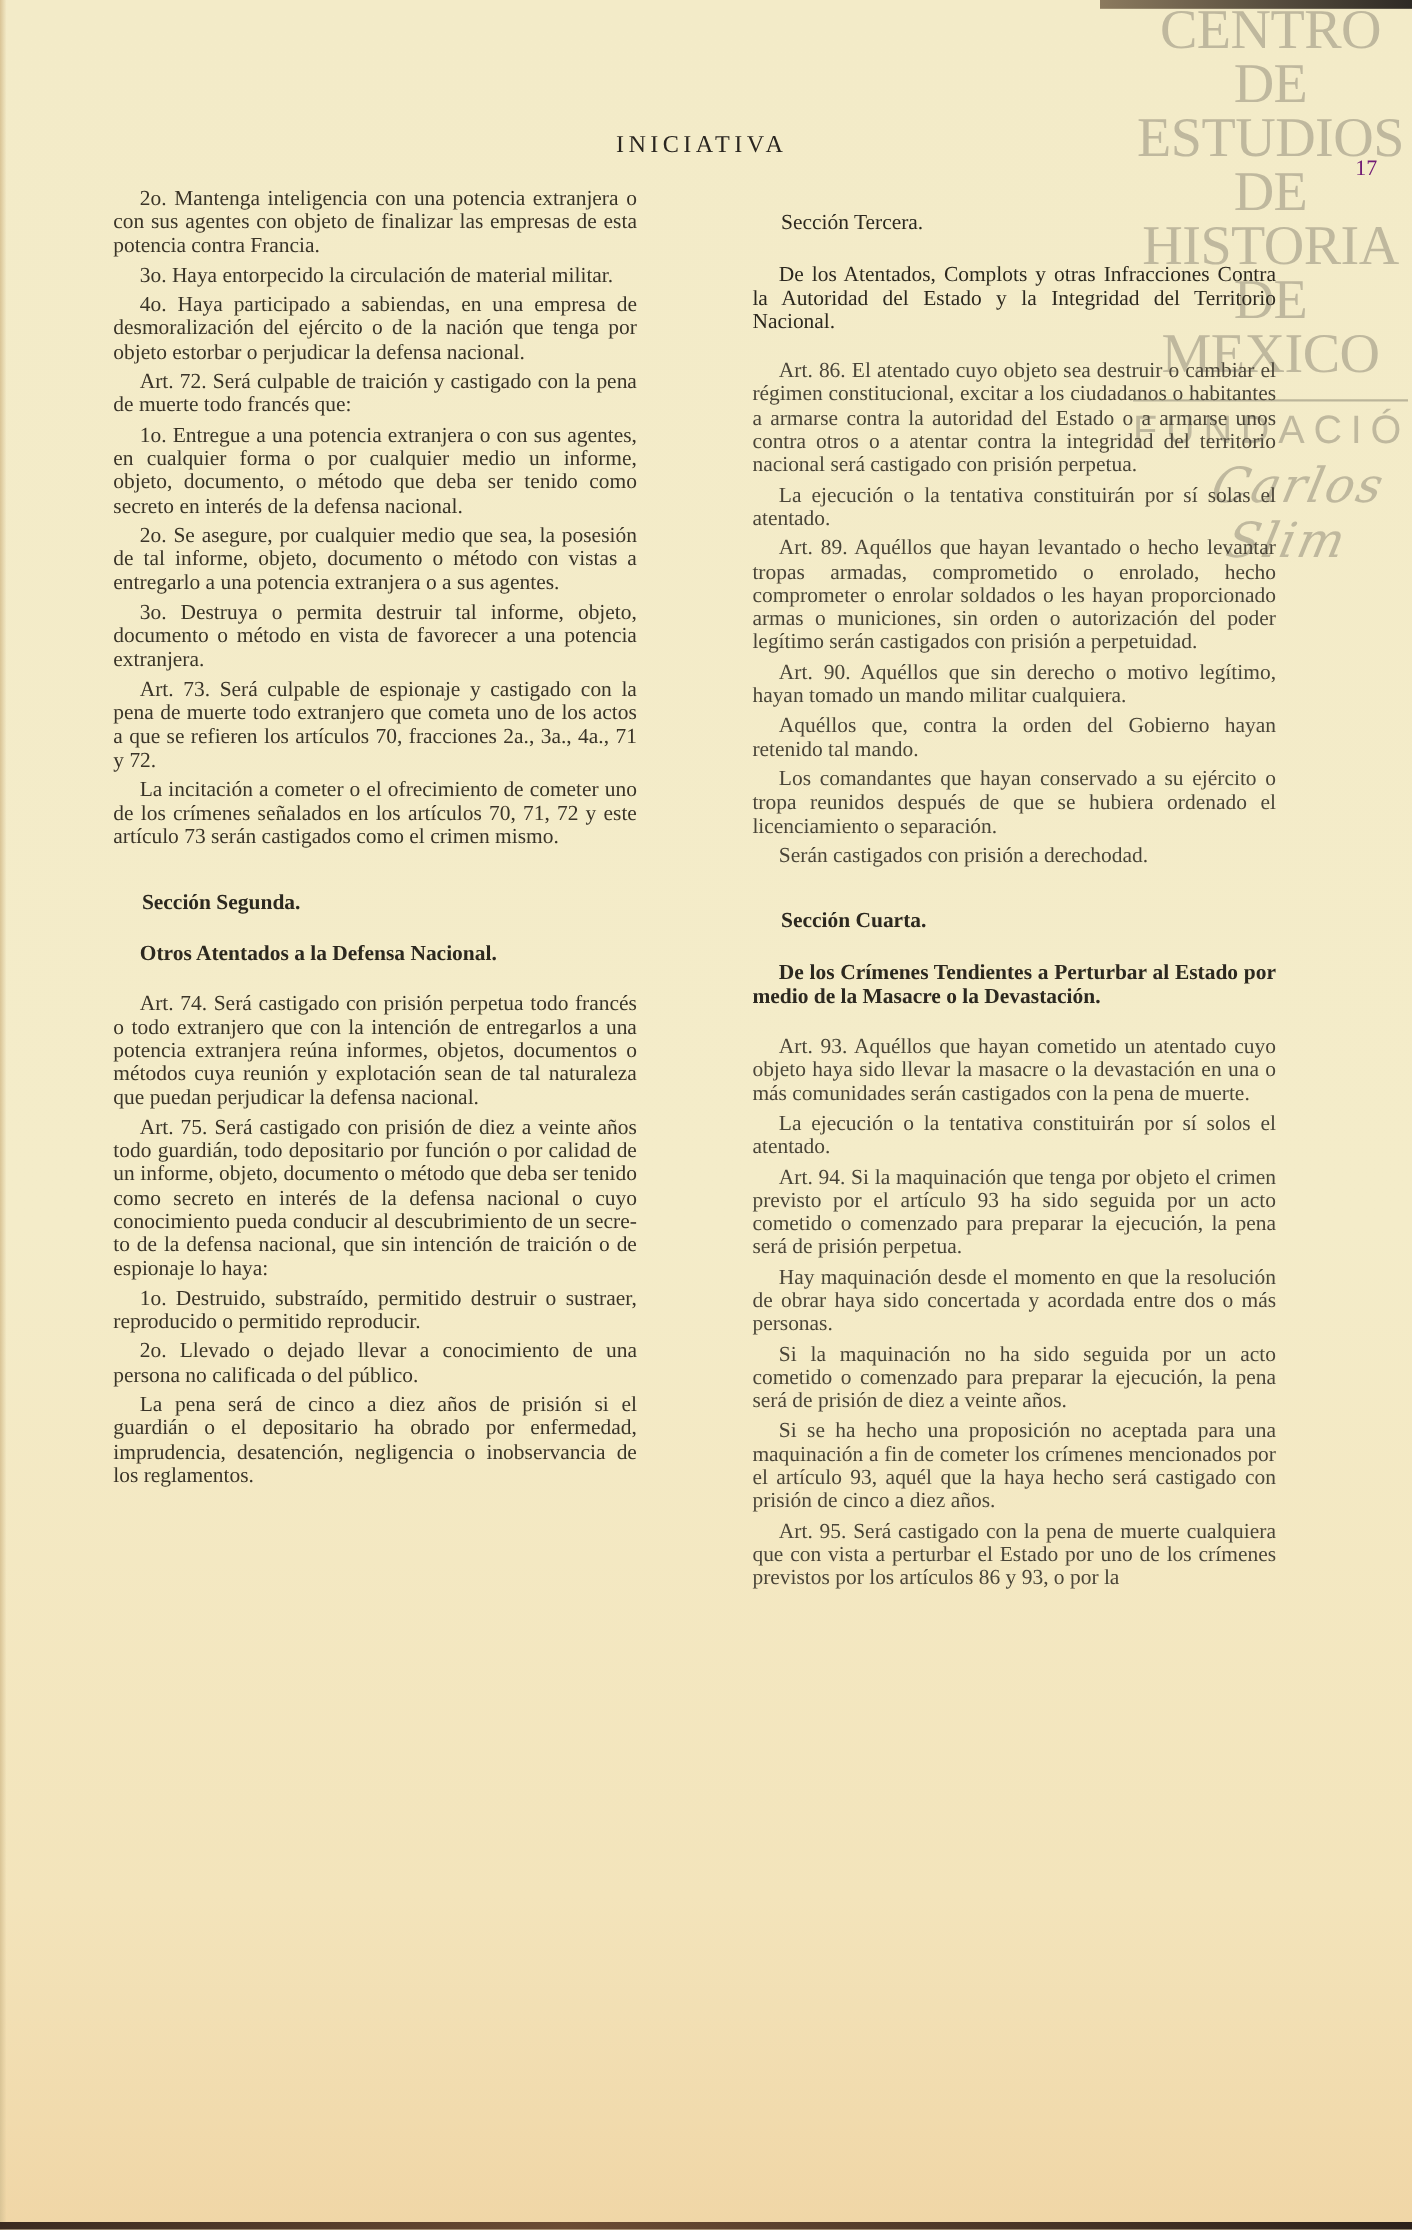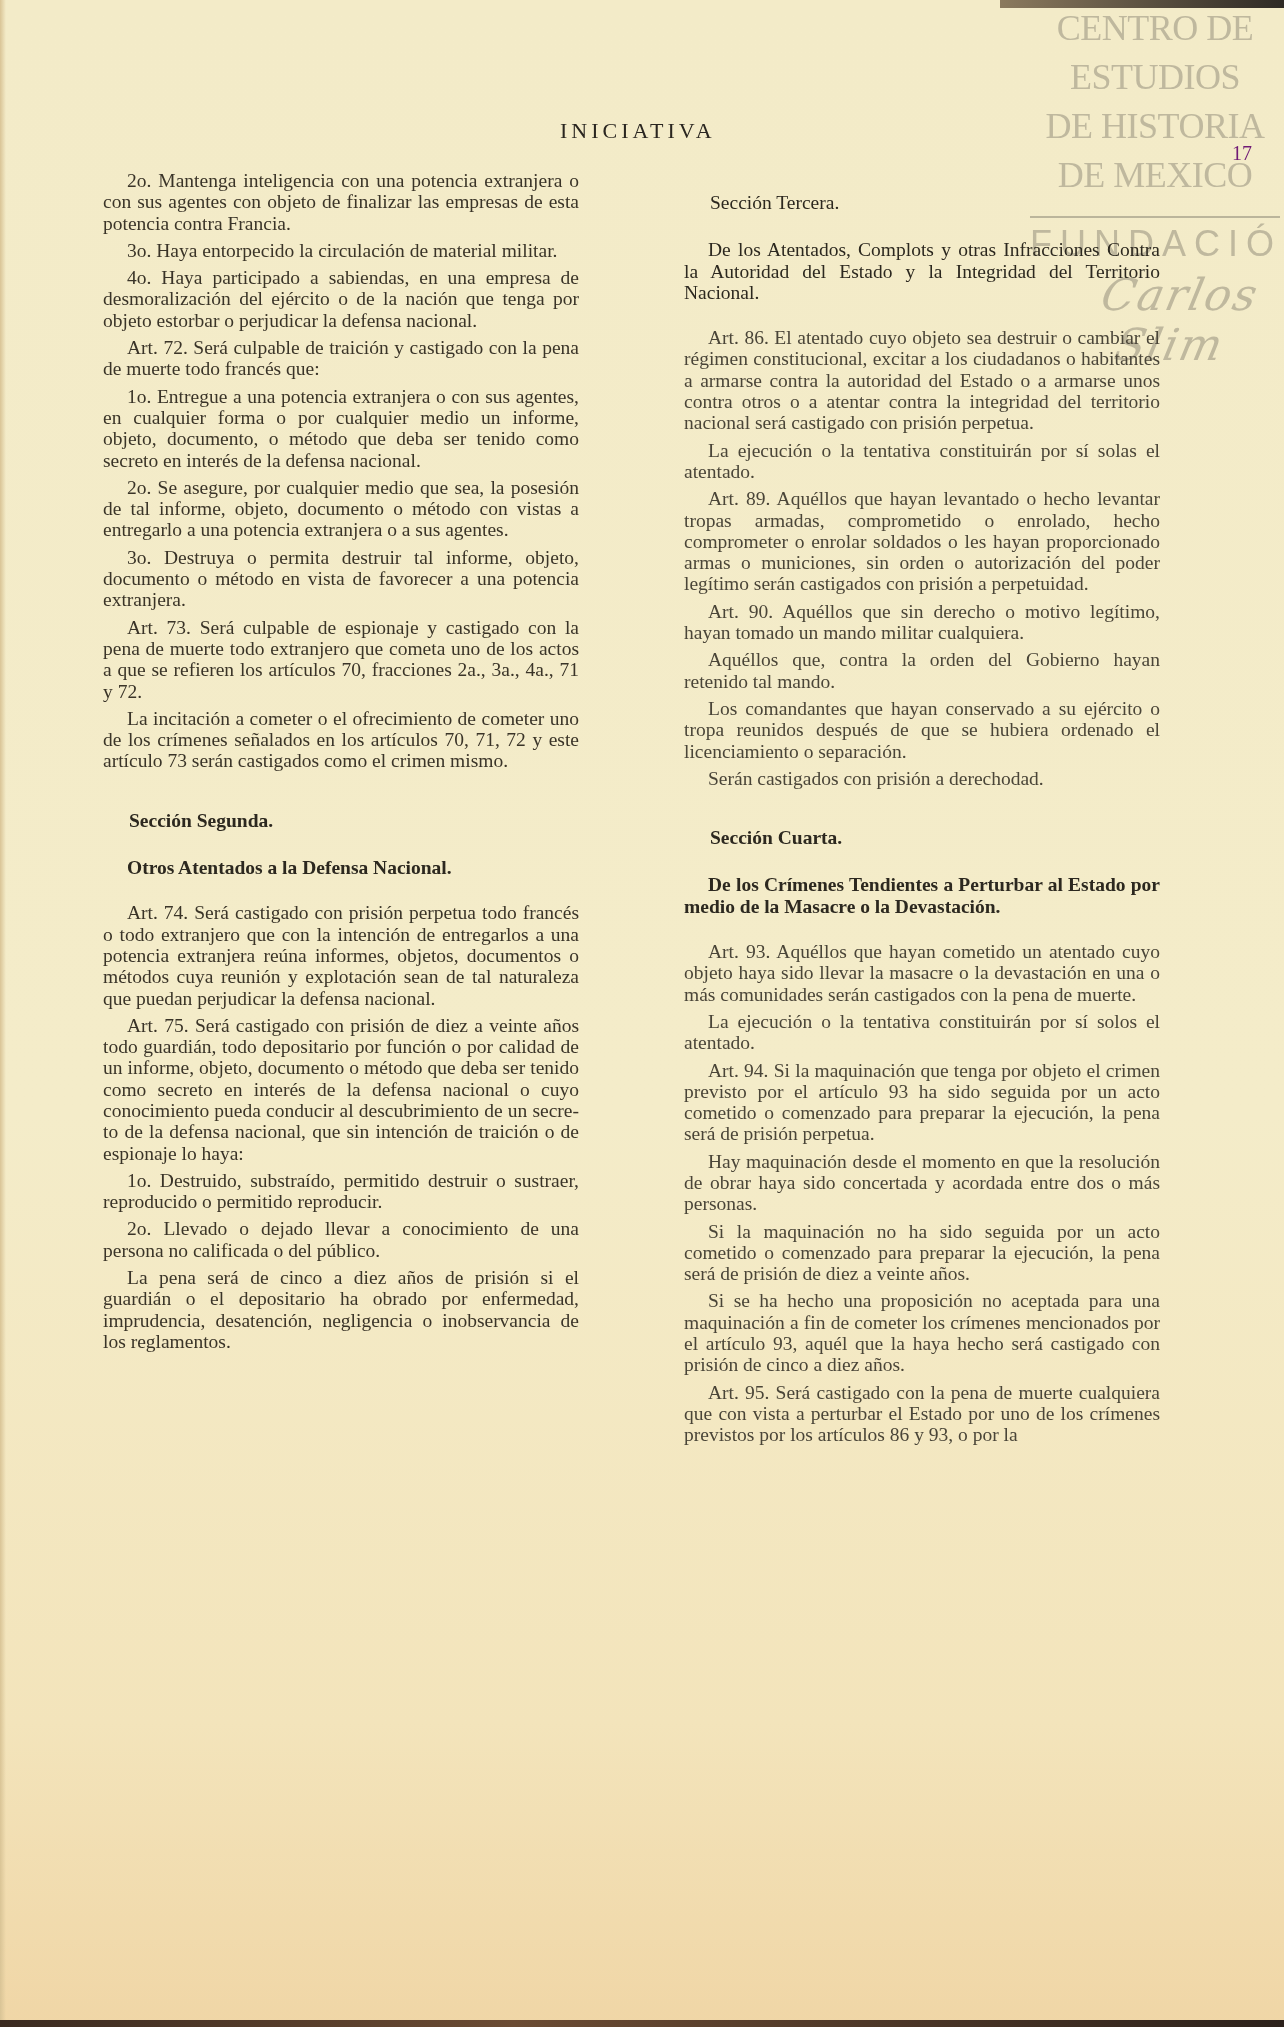--- a/index.html
+++ b/index.html
@@ -20,21 +20,21 @@
   .page-edge-left {
     position: absolute; top: 0; left: 0; width: 6px; height: 2027px;
     background: linear-gradient(90deg, #d9c496, rgba(0,0,0,0));
   }
   .watermark {
     position: absolute; left: 1030px; top: 4px; width: 250px; text-align: center;
     color: rgba(120,115,100,0.42); pointer-events: none;
   }
   .wm-line {
     display: block; font-family: "Liberation Serif", serif;
-    font-size: 36px; line-height: 49px; letter-spacing: -0.5px;
+    font-size: 51px; line-height: 49px; letter-spacing: -0.5px;
   }
   .wm-rule {
     margin: 16px 0 6px 0; border: none; border-top: 2px solid rgba(120,115,100,0.45); width: 250px;
   }
   .wm-fundacion {
     display: block; font-family: "Liberation Sans", sans-serif;
     font-size: 36px; letter-spacing: 8px; line-height: 40px;
   }
   .wm-signature {
     display: block; font-family: "DejaVu Serif", serif; font-style: italic;

